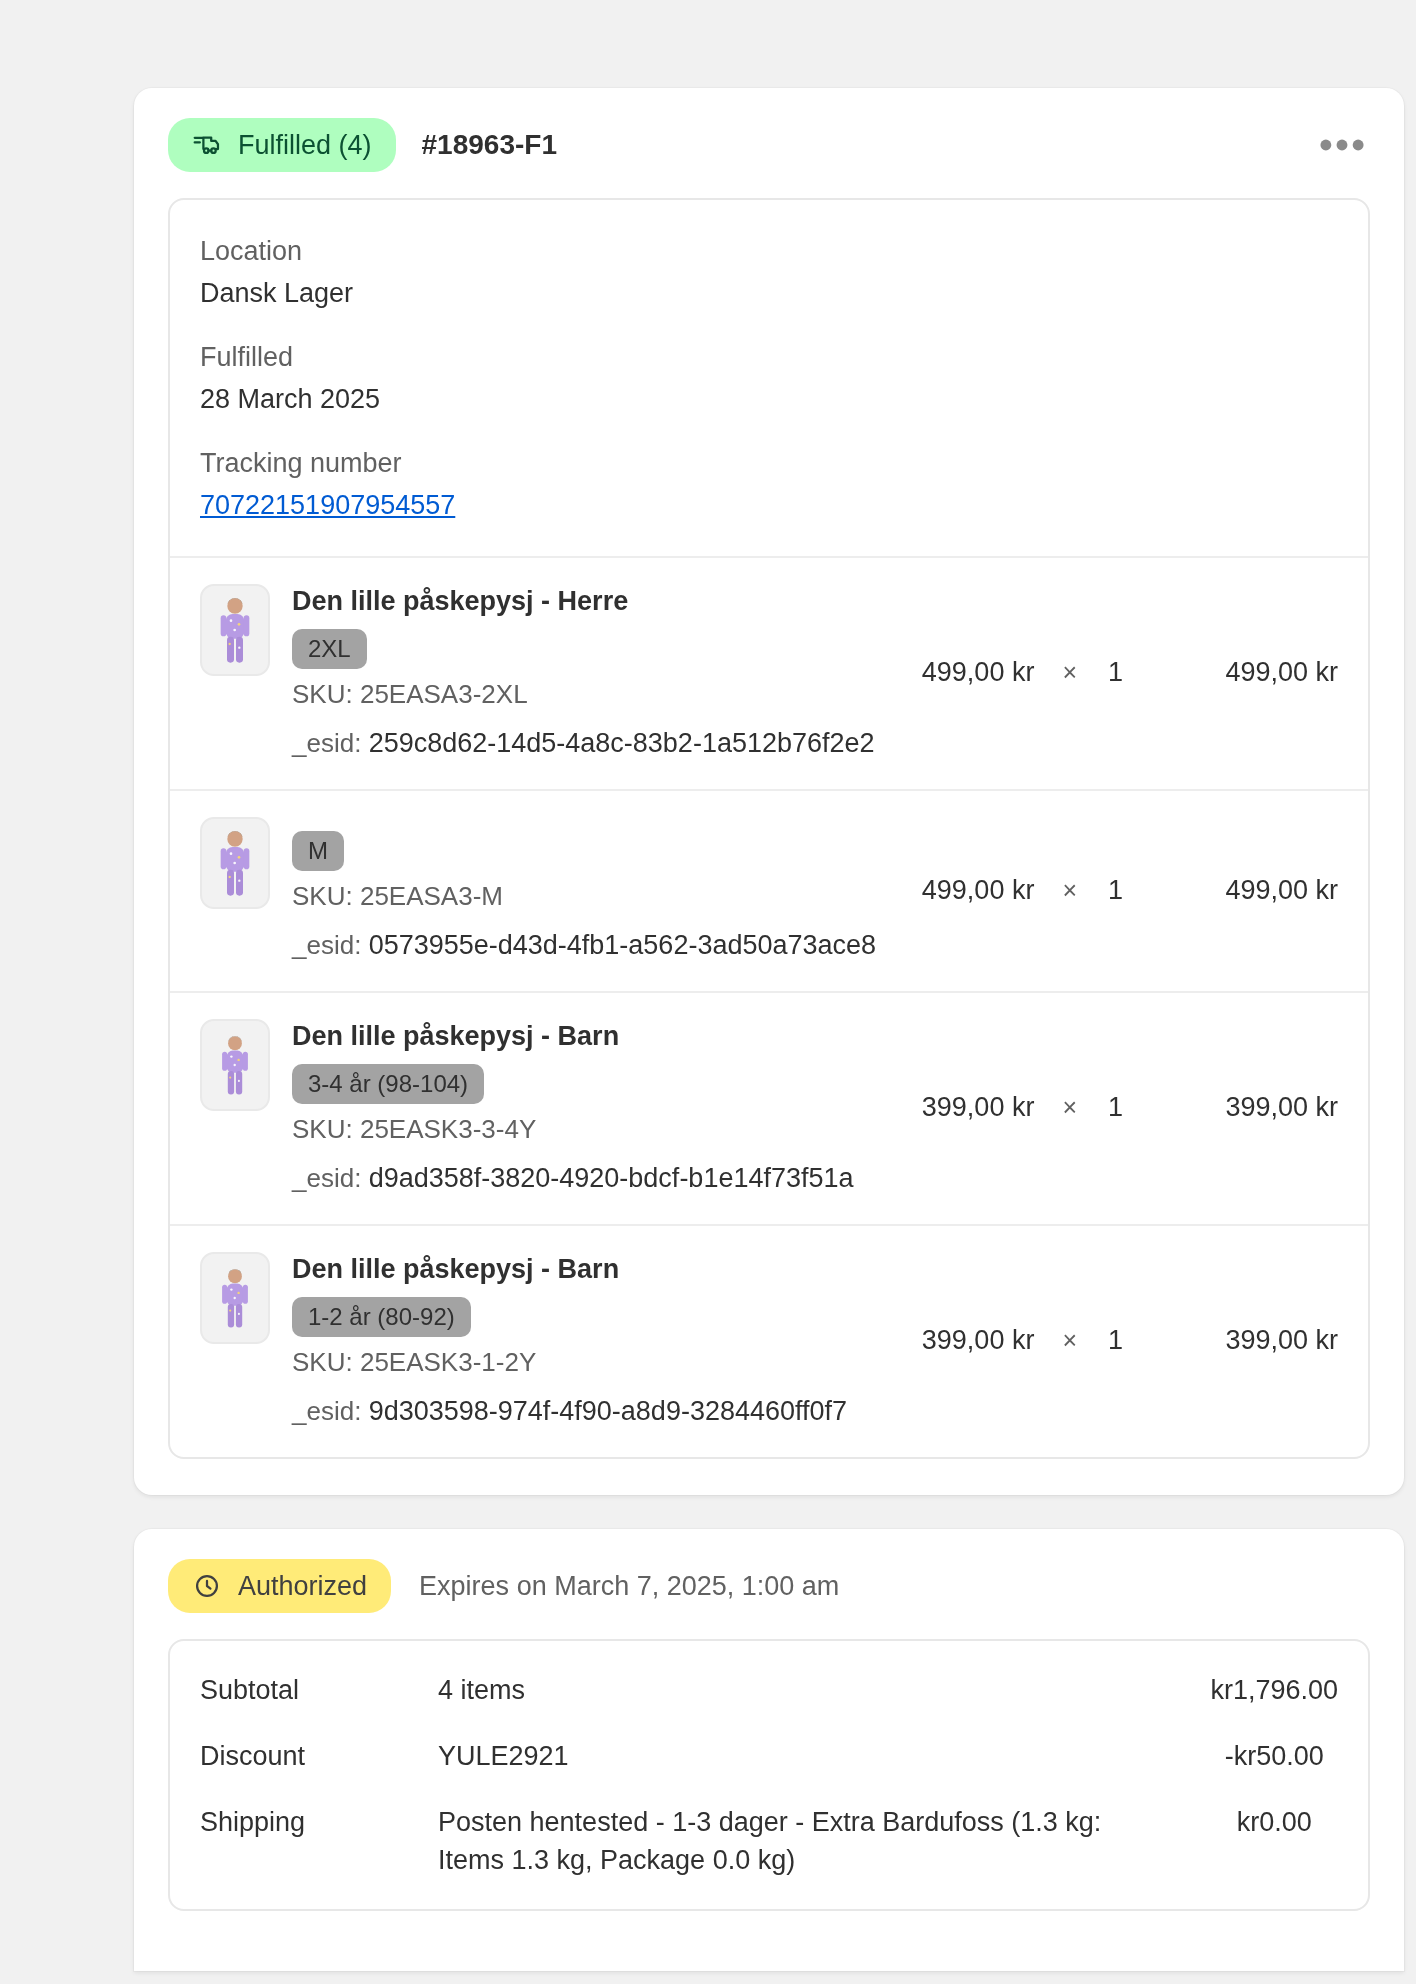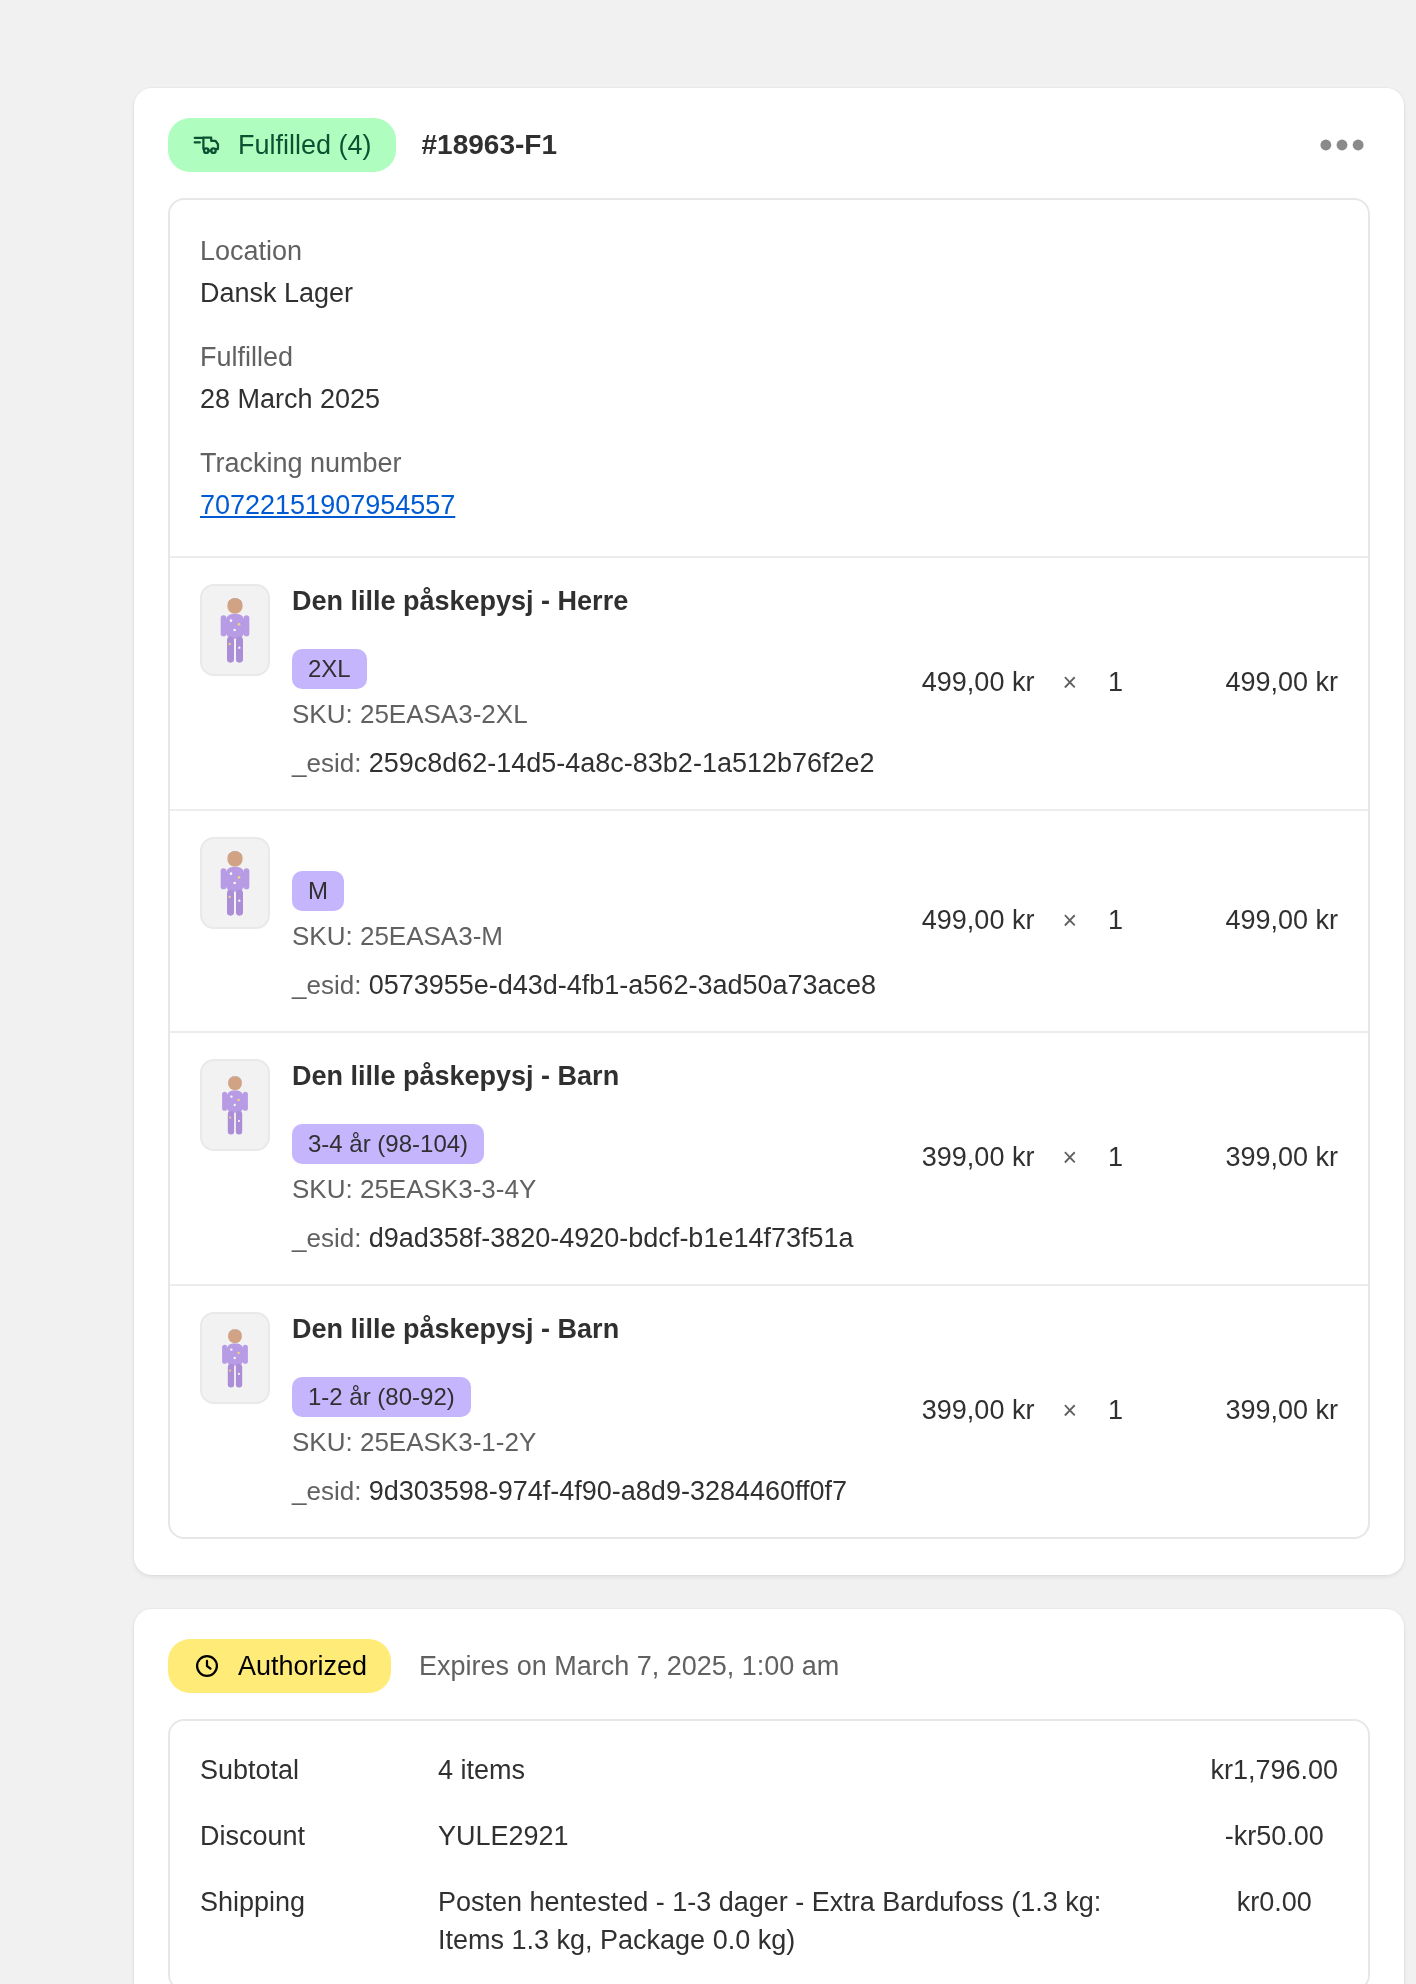--- a/index.html
+++ b/index.html
@@ -18,21 +18,21 @@
   .card1{padding:30px 34px 36px}
   .card2{margin-top:34px;padding:30px 34px 60px;border-bottom-left-radius:0;border-bottom-right-radius:0}
 
   .card-header{display:flex;align-items:center}
   .badge{
     display:inline-flex;align-items:center;gap:16px;
     padding:12px 24px;border-radius:22px;
     font-size:27px;font-weight:500;line-height:30px;white-space:nowrap;
   }
   .badge-green{background:#affebf;color:#0c5132}
-  .badge-yellow{background:#ffeb78;color:#000000}
+  .badge-yellow{background:#ffeb78;color:#404040}
   .badge svg{flex:none}
   .order-number{margin-left:26px;font-size:28px;font-weight:600;color:#303030}
   .expires{margin-left:28px;font-size:27px;color:#616161}
   .menu-btn{
     margin-left:auto;border:none;background:transparent;cursor:pointer;
     padding:10px 6px;display:flex;align-items:center;border-radius:10px;
   }
 
   .inner-box{
     margin-top:26px;border:2px solid #e7e7e7;border-radius:16px;
@@ -50,22 +50,22 @@
   
   .item{display:flex;gap:22px;padding:26px 30px 30px;border-top:2px solid #ededed}
   .thumb{
     flex:none;width:70px;height:92px;border-radius:14px;
     background:#f2f2f2;border:2px solid #e9e9e9;box-sizing:border-box;
     display:flex;align-items:center;justify-content:center;overflow:hidden;cursor:pointer;
   }
   .item-main{flex:1;min-width:0;padding-top:2px}
   .item-title{font-size:27px;font-weight:600;color:#303030;cursor:pointer}
   .variant-pill{
-    display:inline-block;margin-top:32px;padding:7px 16px;
-    background:#c4b5fd;border-radius:10px;font-size:24px;line-height:26px;color:#303030;
+    display:inline-block;margin-top:12px;padding:7px 16px;
+    background:#a3a3a3;border-radius:10px;font-size:24px;line-height:26px;color:#303030;
   }
   .item-sku{margin-top:10px;font-size:26px;color:#616161}
   .item-esid{margin-top:18px;font-size:26px;color:#616161}
   .esid-value{color:#303030;font-size:27px}
   .item-prices{display:flex;align-items:center;padding-top:2px;font-size:27px;color:#303030;white-space:nowrap}
   .unit-price{min-width:130px;text-align:right}
   .times{color:#616161;margin:0 28px;font-size:25px}
   .qty{min-width:18px;text-align:right}
   .line-total{min-width:215px;text-align:right}
 

